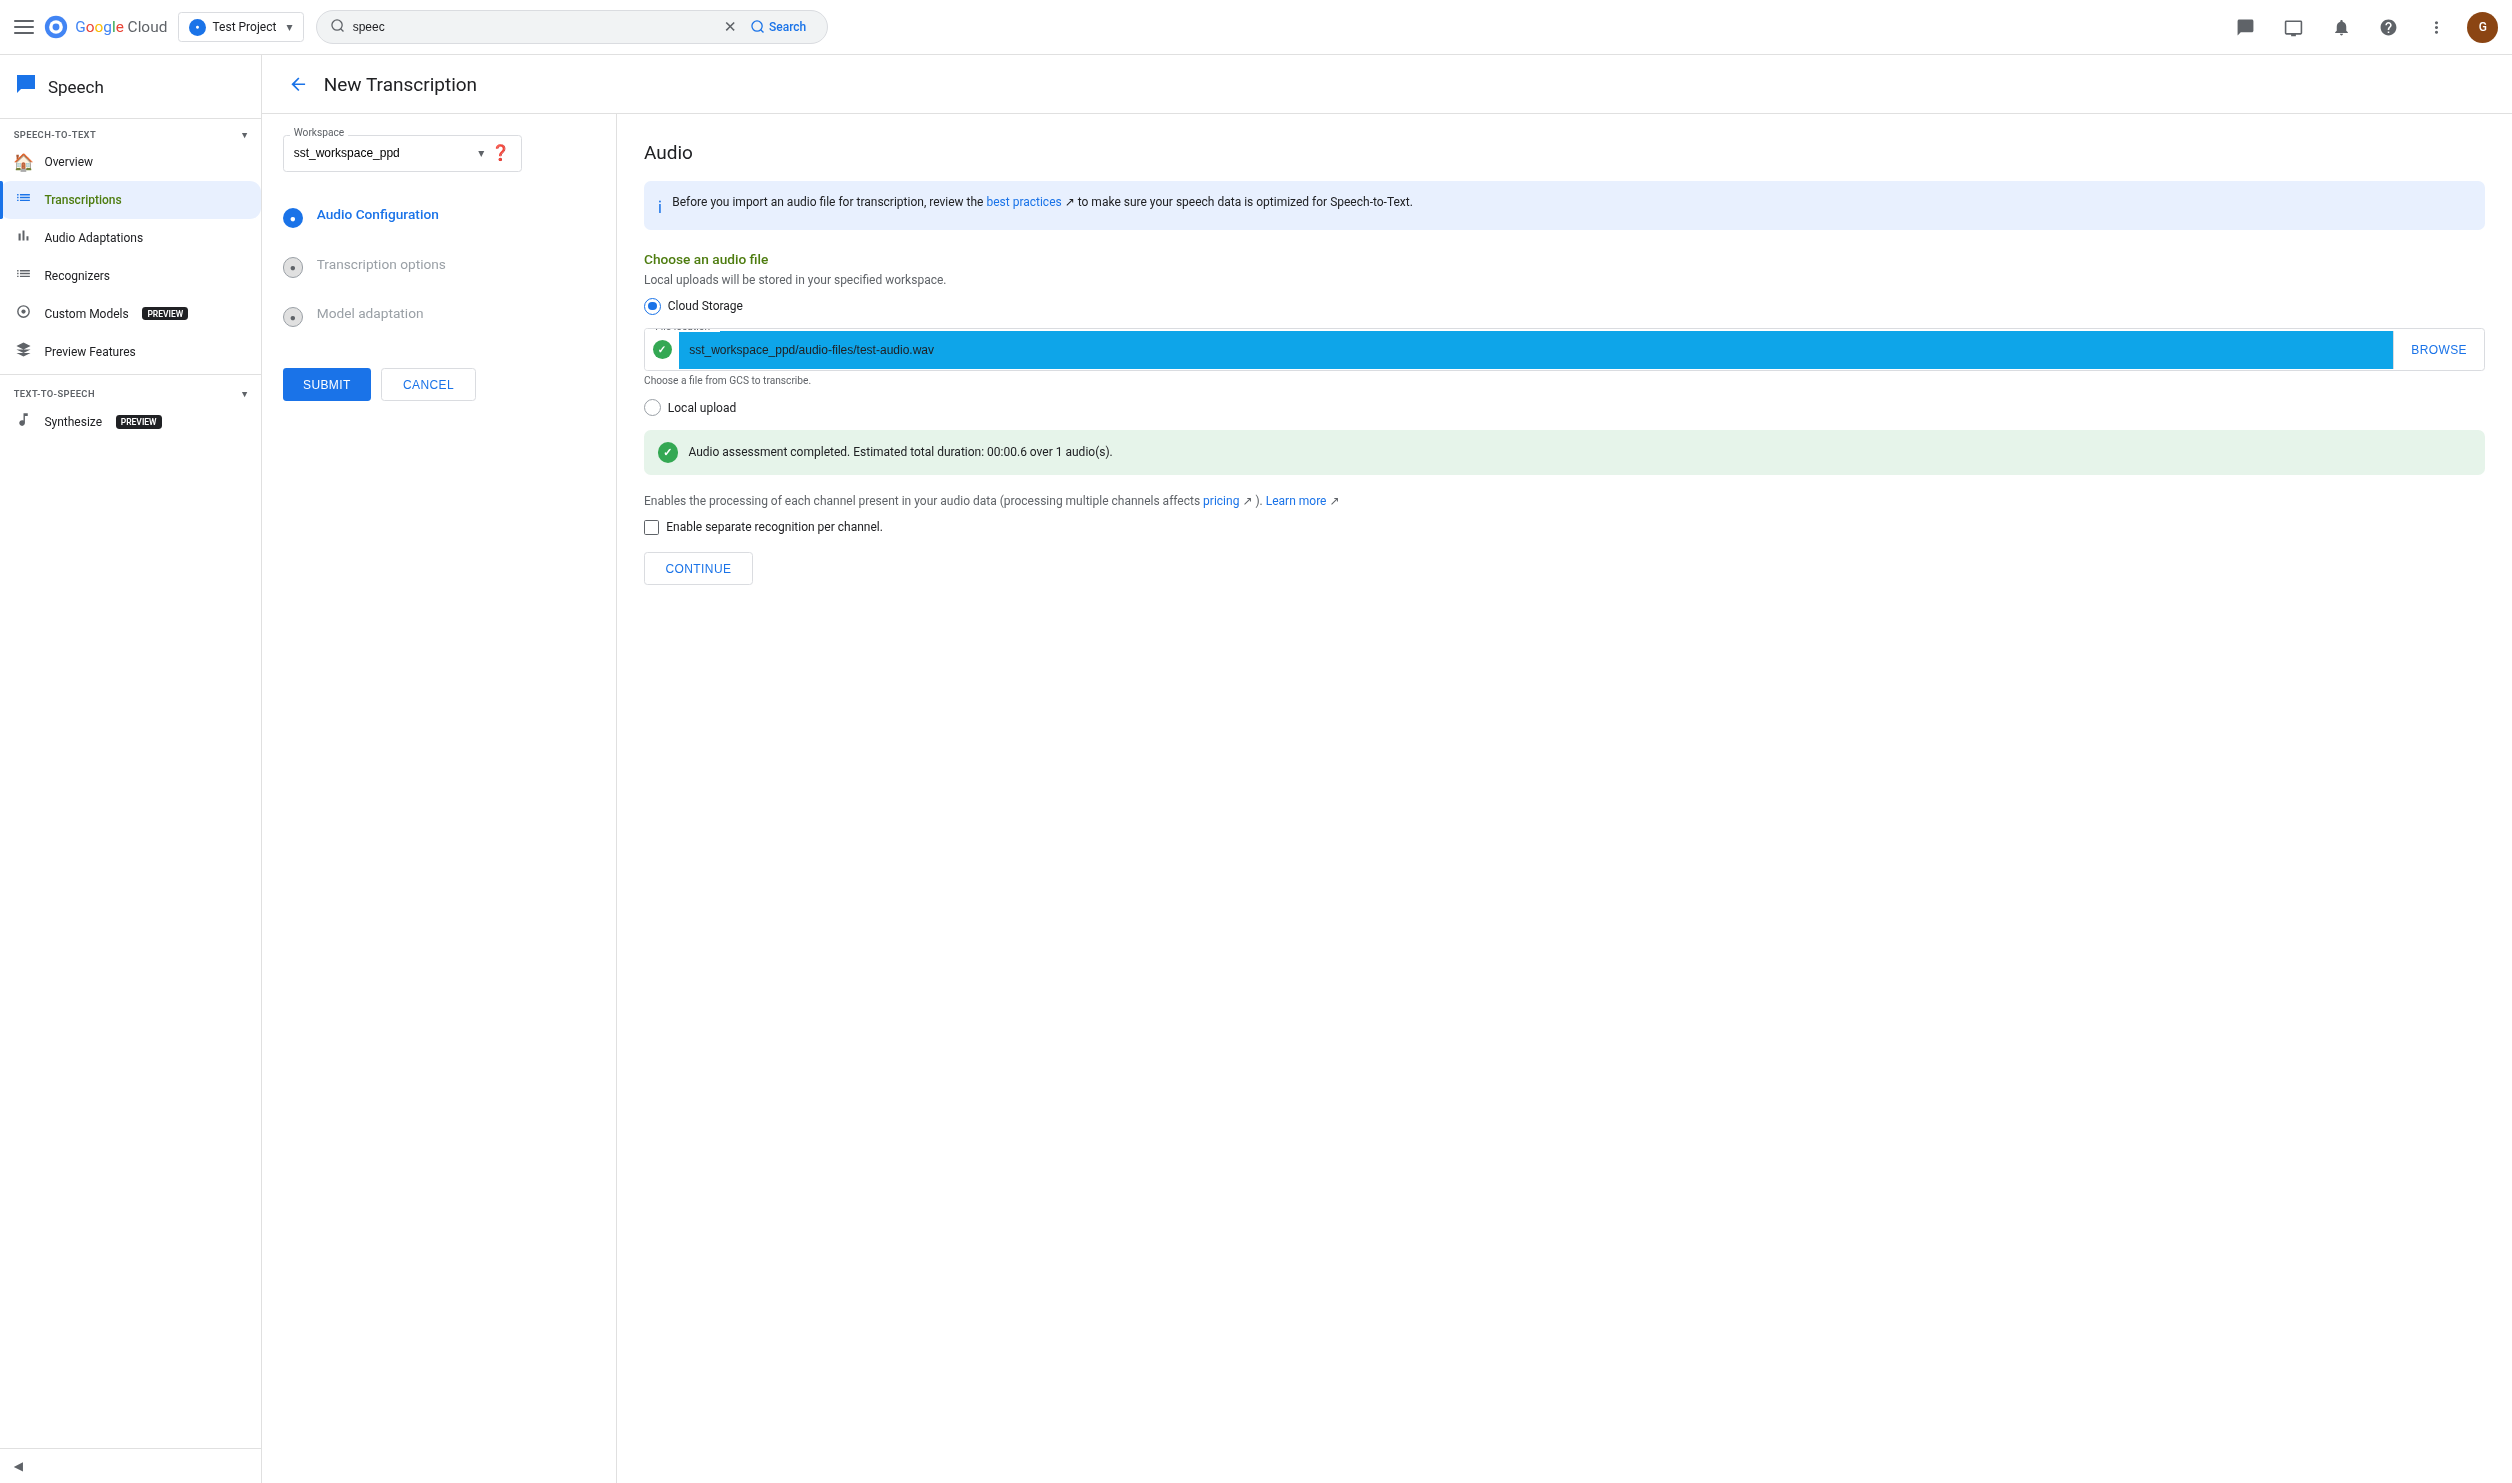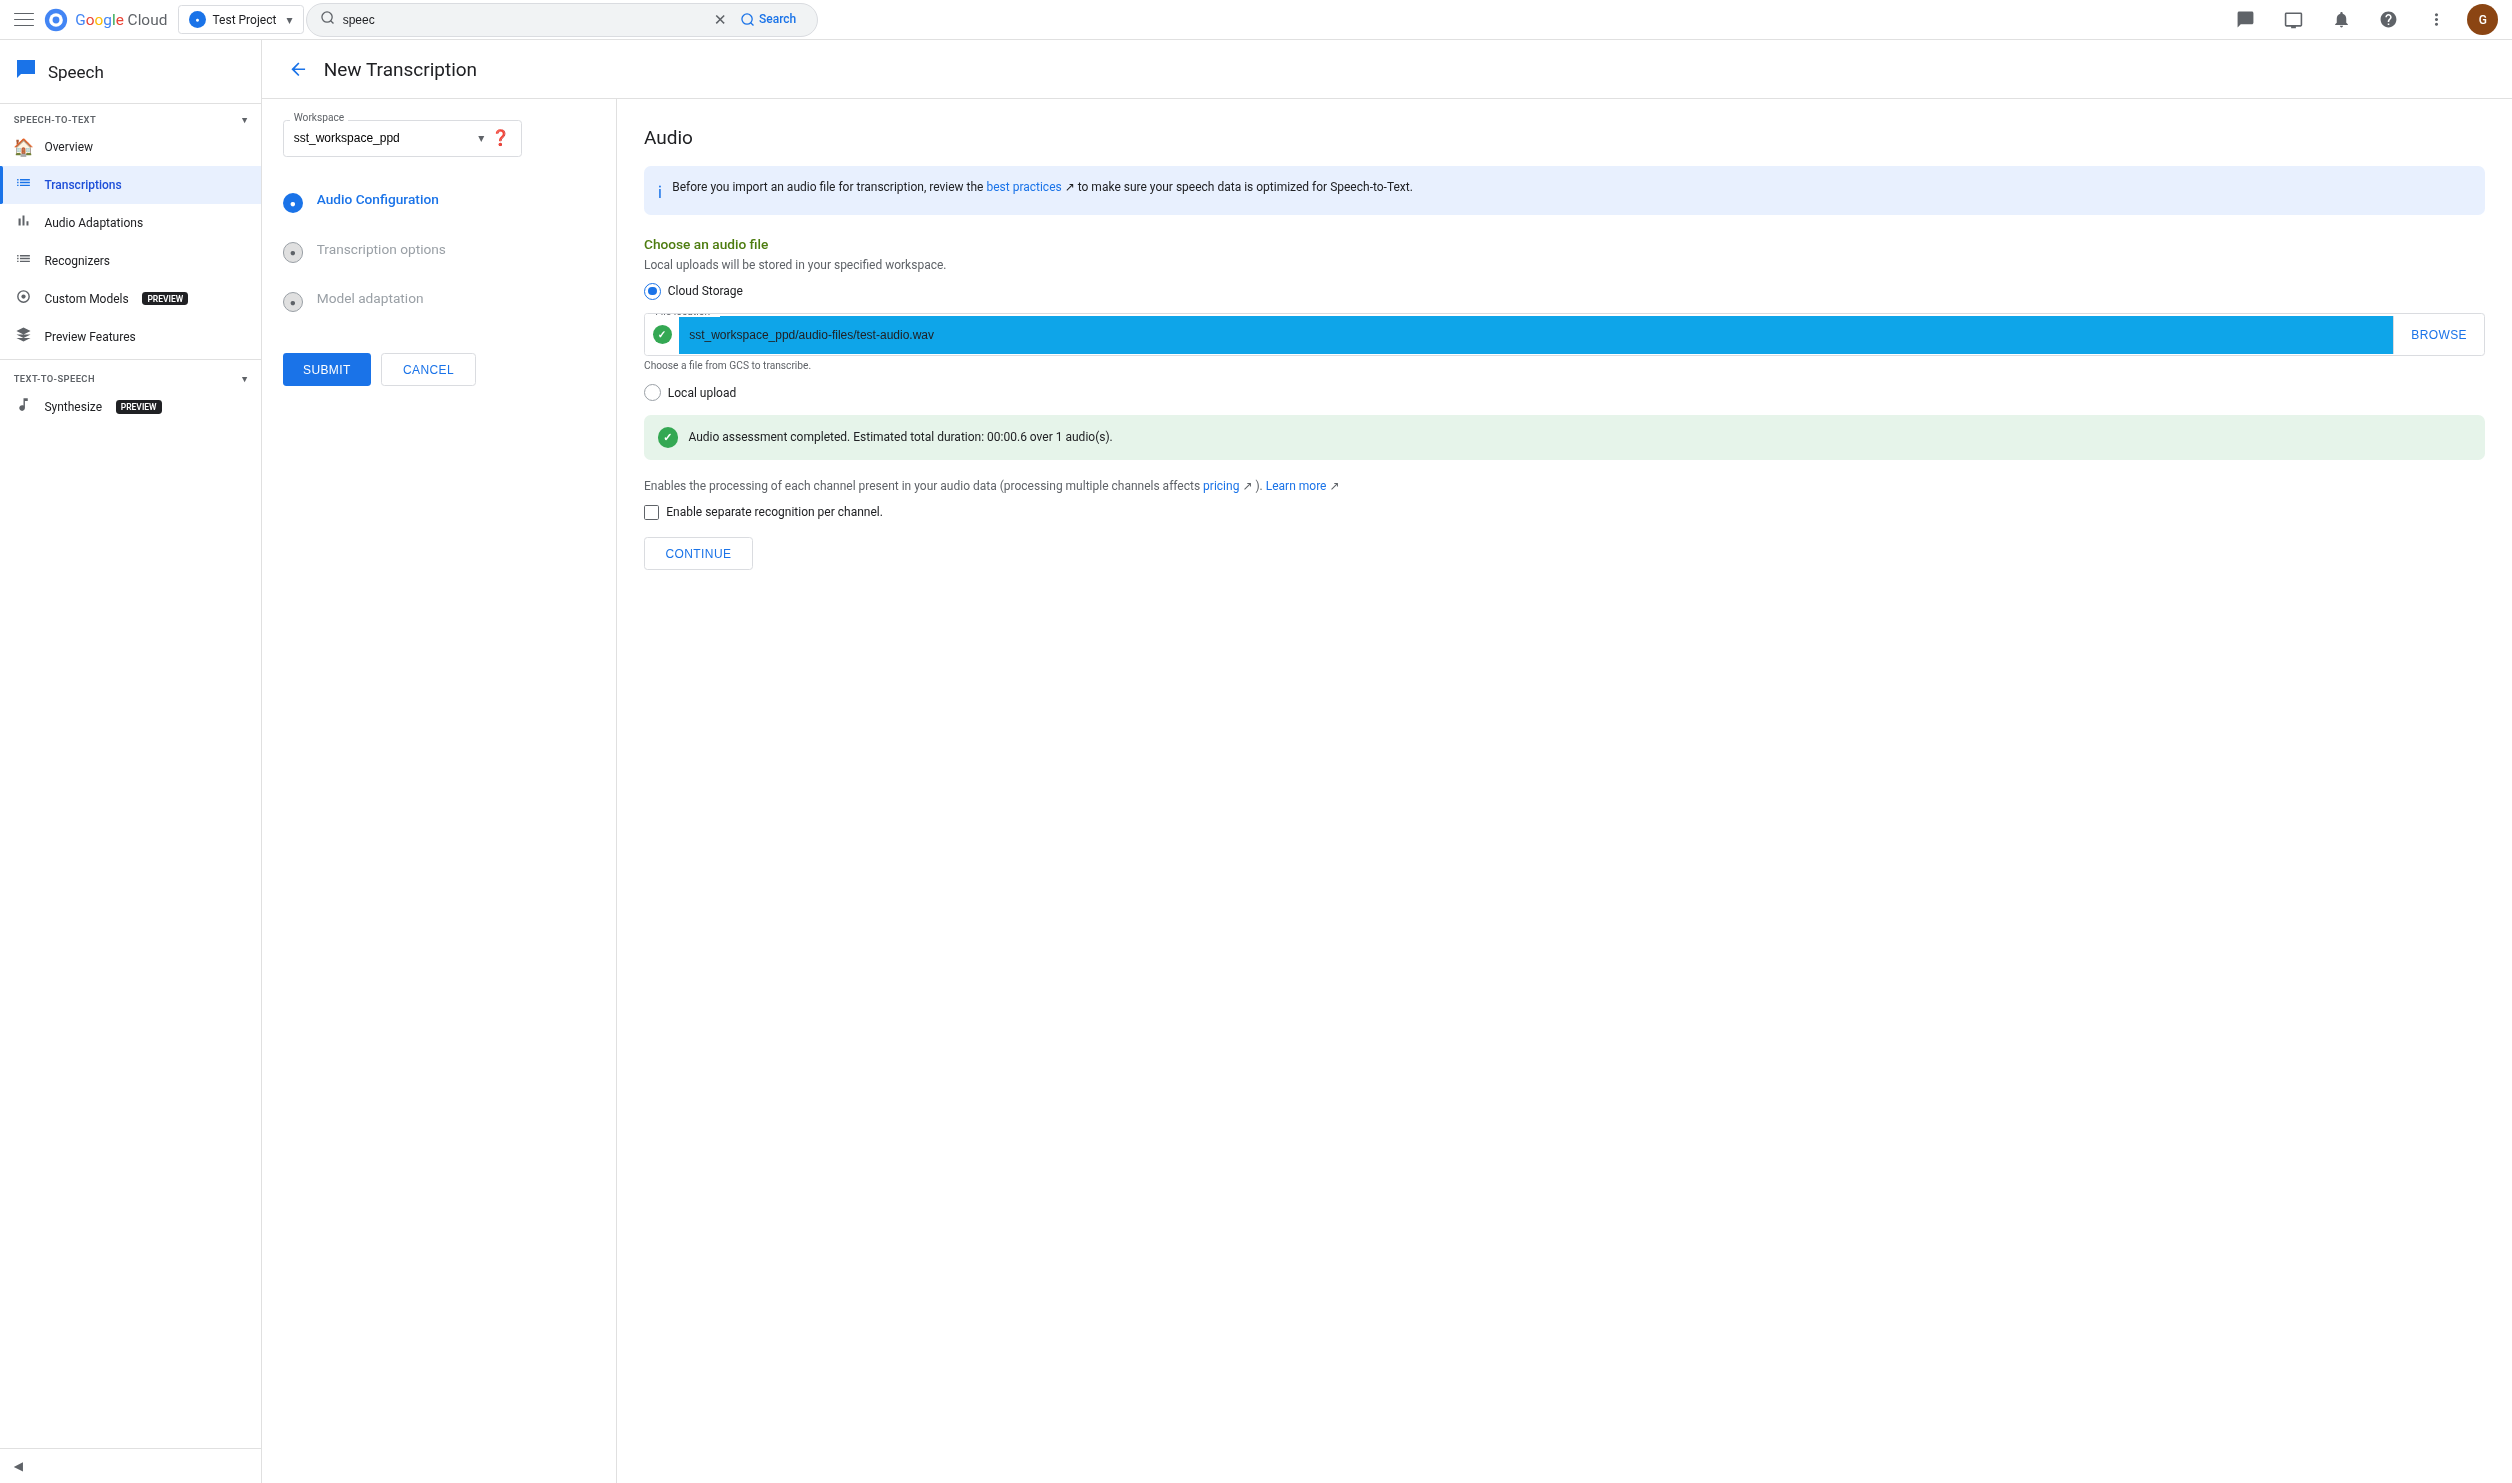--- a/index.html
+++ b/index.html
@@ -1,22 +1,22 @@
 <!DOCTYPE html>
 <html style="font-size:13.7px"><head>
   <meta charset="utf-8">
   <style>
     * { box-sizing: border-box; margin: 0; padding: 0; }
     body { font-family: 'Google Sans', Roboto, Arial, sans-serif; font-size: 12px; color: #202124; background: #fff; height: 100vh; display: flex; flex-direction: column; overflow: hidden; }
 
     
     .topbar {
-      display: flex; align-items: center; height: 40px; padding: 0 13.7px;
+      display: flex; align-items: center; height: 55px; padding: 0 13.7px;
       border-bottom: 0.9px solid #e0e0e0; background: #fff; flex-shrink: 0;
-      gap: 2px; z-index: 10;
+      gap: 12px; z-index: 10;
     }
     .topbar-left { display: flex; align-items: center; gap: 10.2px; }
     .menu-icon { width: 20.5px; height: 20.5px; display: flex; flex-direction: column; justify-content: center; gap: 4.3px; cursor: pointer; }
     .menu-icon span { display: block; height: 1.7px; background: #5f6368; border-radius: 0.9px; }
     .google-cloud-logo { display: flex; align-items: center; gap: 6.8px; text-decoration: none; }
     .gc-logo-text { font-size: 15.4px; font-weight: 400; color: #5f6368; }
     .gc-logo-text span.g { color: #4285f4; }
     .gc-logo-text span.o1 { color: #ea4335; }
     .gc-logo-text span.o2 { color: #fbbc05; }
     .gc-logo-text span.g2 { color: #4285f4; }
@@ -62,21 +62,21 @@
       text-transform: uppercase; letter-spacing: 0.4px; display: flex; justify-content: space-between; align-items: center; gap: 31px;
     }
     .sidebar-section-label .chevron { cursor: pointer; }
 
     .sidebar-item {
       display: flex; align-items: center; gap: 10.2px; padding: 8.5px 13.7px;
       cursor: pointer; color: #202124; font-size: 12px; border-radius: 0;
       position: relative;
     }
     .sidebar-item.active {
-      background: #e8f0fe; color: #1d4ed8; font-weight: 500;
+      background: #e8f0fe; color: #4d7c0f; font-weight: 500; border-radius: 11px;
     }
     .sidebar-item.active::before {
       content: ''; position: absolute; left: 0; top: 0; bottom: 0;
       width: 3.4px; background: #1a73e8; border-radius: 0 1.7px 1.7px 0;
     }
     .sidebar-icon { font-size: 17px; width: 20.5px; text-align: center; }
     .preview-badge {
       font-size: 8.5px; font-weight: 600; padding: 1.7px 5.1px;
       background: #202124; color: #fff; border-radius: 3.4px; margin-left: 3.4px;
     }

